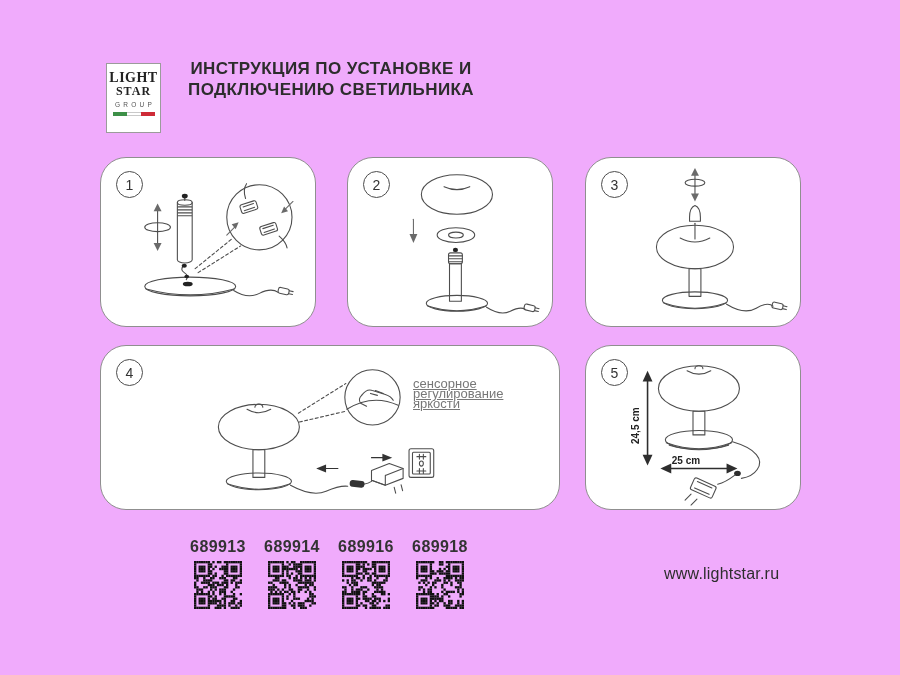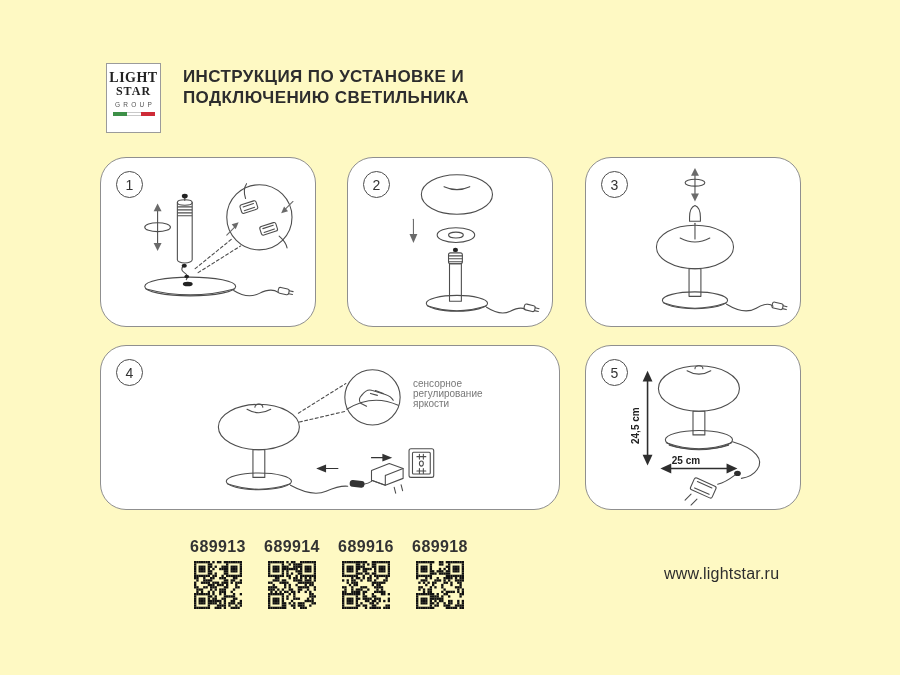--- a/index.html
+++ b/index.html
@@ -1,43 +1,43 @@
 <!DOCTYPE html>
 <html><head>
 <meta charset="utf-8">
 <style>
   html,body{margin:0;padding:0;}
   body{width:900px;height:675px;background:#ffffff;font-family:"Liberation Sans",sans-serif;position:relative;overflow:hidden;}
-  .page{position:absolute;inset:0;background:#fef9c3;}
+  .page{position:absolute;inset:0;background:#f0abfc;}
 
   
   .logo{position:absolute;left:106px;top:63px;width:55px;height:70px;border:1px solid #9b9b9b;background:#fff;text-align:center;box-sizing:border-box;padding-top:7px;}
   .logo-light{font-family:"Liberation Serif",serif;font-weight:700;font-size:14px;line-height:13px;color:#222;letter-spacing:.5px;}
   .logo-star{font-family:"Liberation Serif",serif;font-weight:700;font-size:12px;line-height:15px;color:#222;letter-spacing:1px;}
   .logo-group{font-size:6.5px;letter-spacing:3.2px;color:#555;margin-top:2px;text-indent:3px;}
   .logo-flag{margin:4px auto 0;width:42px;height:3.5px;display:flex;}
   .logo-flag span{flex:1;height:100%;}
 
   
-  .title{position:absolute;left:183px;top:66px;width:296px;font-size:17px;font-weight:700;color:#2d2d2d;line-height:21px;letter-spacing:.4px;}
+  .title{position:absolute;left:183px;top:58px;width:296px;text-align:center;font-size:17px;font-weight:700;color:#2d2d2d;line-height:21px;letter-spacing:.4px;}
   .series{position:absolute;left:583px;top:72px;width:220px;text-align:center;color:#2d2d2d;}
   .series-name{font-size:13px;font-weight:700;letter-spacing:.3px;}
   .series-art{font-size:17px;font-weight:700;margin-top:5px;letter-spacing:.4px;}
 
   
   .panel{position:absolute;background:#fff;border:1.3px solid #8f8f8f;border-radius:26px;box-sizing:border-box;}
   .panel svg{position:absolute;left:0;top:0;width:100%;height:100%;}
   #p1{left:100px;top:157px;width:216px;height:170px;}
   #p2{left:347px;top:157px;width:206px;height:170px;}
   #p3{left:585px;top:157px;width:216px;height:170px;}
   #p4{left:100px;top:345px;width:460px;height:165px;}
   #p5{left:585px;top:345px;width:216px;height:165px;}
   .stepnum{position:absolute;left:15px;top:13px;width:25px;height:25px;border:1.2px solid #4d4d4d;border-radius:50%;display:flex;align-items:center;justify-content:center;font-size:14px;color:#333;background:#fff;z-index:2;}
 
-  .note{position:absolute;left:312px;top:33px;width:84px;font-size:10px;line-height:10px;color:#777;}
+  .note{position:absolute;left:312px;top:33px;width:84px;font-size:13px;line-height:10px;color:#777;text-decoration:underline;}
   .dim-h{position:absolute;left:44px;top:98px;transform:rotate(-90deg);transform-origin:0 0;font-size:10px;font-weight:700;color:#222;white-space:nowrap;}
   .dim-w{position:absolute;left:69px;top:109px;width:62px;text-align:center;font-size:10px;font-weight:700;color:#222;}
 
   
   .qr-item{position:absolute;top:538px;width:64px;text-align:center;}
   #qr0{left:186px;} #qr1{left:260px;} #qr2{left:334px;} #qr3{left:408px;}
   .qr-label{font-size:16px;font-weight:700;color:#333;letter-spacing:.4px;margin-bottom:5px;text-align:center;}
   .qr-box{width:48px;height:48px;margin:0 auto;}
 
   .website{position:absolute;left:664px;top:565px;font-size:16px;font-weight:400;color:#2d2d2d;letter-spacing:.2px;}

